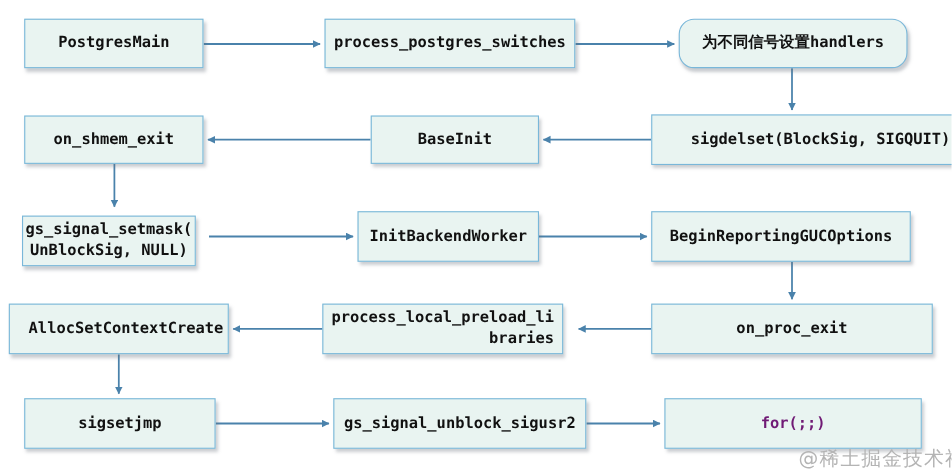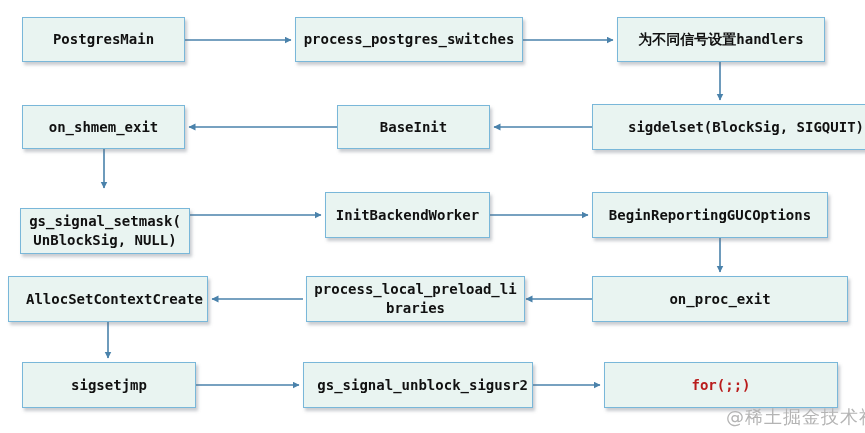--- a/index.html
+++ b/index.html
@@ -77,30 +77,30 @@
         <line x1="592" y1="299" x2="526" y2="299" class="edge" marker-end="url(#arrowhead)"></line>
         <line x1="303" y1="299" x2="212" y2="299" class="edge" marker-end="url(#arrowhead)"></line>
         <line x1="108" y1="322" x2="108" y2="358" class="edge" marker-end="url(#arrowhead)"></line>
         <line x1="196" y1="385" x2="299" y2="385" class="edge" marker-end="url(#arrowhead)"></line>
         <line x1="533" y1="385" x2="600" y2="385" class="edge" marker-end="url(#arrowhead)"></line>
       </g>
   </svg>
   <div id="nodes">
       <div class="node" style="left: 22px; top: 17px; width: 163px; height: 45px;"><span>PostgresMain</span></div>
       <div class="node" style="left: 295px; top: 17px; width: 228px; height: 45px;"><span>process_postgres_switches</span></div>
-      <div class="node" style="left: 617px; top: 17px; width: 208px; height: 45px;"><span>为不同信号设置handlers</span></div>
+      <div class="node" style="left: 617px; top: 17px; width: 208px; height: 45px; border-radius: 14px;"><span>为不同信号设置handlers</span></div>
       <div class="node" style="left: 22px; top: 105px; width: 163px; height: 44px;"><span>on_shmem_exit</span></div>
       <div class="node" style="left: 337px; top: 105px; width: 153px; height: 44px; text-align: right;"><span>BaseInit</span></div>
       <div class="node" style="left: 592px; top: 104px; width: 308px; height: 46px;"><span>sigdelset(BlockSig, SIGQUIT)</span></div>
-      <div class="node" style="left: 20px; top: 208px; width: 170px; height: 46px;"><span>gs_signal_setmask(
+      <div class="node" style="left: 20px; top: 196px; width: 158px; height: 46px;"><span>gs_signal_setmask(
 UnBlockSig, NULL)</span></div>
       <div class="node" style="left: 325px; top: 192px; width: 165px; height: 46px;"><span>InitBackendWorker</span></div>
       <div class="node" style="left: 592px; top: 192px; width: 236px; height: 46px;"><span>BeginReportingGUCOptions</span></div>
       <div class="node" style="left: 8px; top: 276px; width: 200px; height: 46px; justify-content: flex-end;"><span>AllocSetContextCreate</span></div>
-      <div class="node" style="left: 306px; top: 276px; width: 219px; height: 46px;"><span>process_local_preload_li
+      <div class="node" style="left: 293px; top: 276px; width: 219px; height: 46px; text-align: right;"><span>process_local_preload_li
 braries</span></div>
       <div class="node" style="left: 592px; top: 276px; width: 256px; height: 46px;"><span>on_proc_exit</span></div>
       <div class="node" style="left: 22px; top: 362px; width: 174px; height: 46px;"><span>sigsetjmp</span></div>
-      <div class="node" style="left: 303px; top: 362px; width: 230px; height: 46px; justify-content: flex-end;"><span>gs_signal_unblock_sigusr2</span></div>
-      <div class="node" style="left: 604px; top: 362px; width: 234px; height: 46px; color: #b91c1c;"><span>for(;;)</span></div>
+      <div class="node" style="left: 303px; top: 362px; width: 230px; height: 46px;"><span>gs_signal_unblock_sigusr2</span></div>
+      <div class="node" style="left: 604px; top: 362px; width: 234px; height: 46px; color: #701a75;"><span>for(;;)</span></div>
     </div>
   <div class="watermark">@稀土掘金技术社区</div>
 </div>
 
 </body></html>

